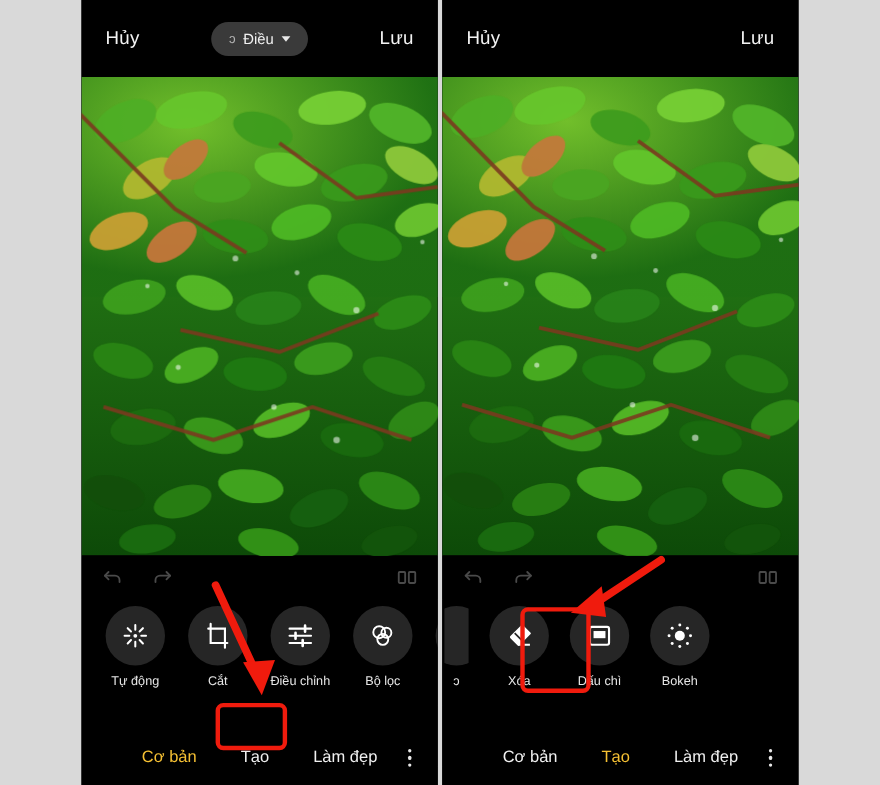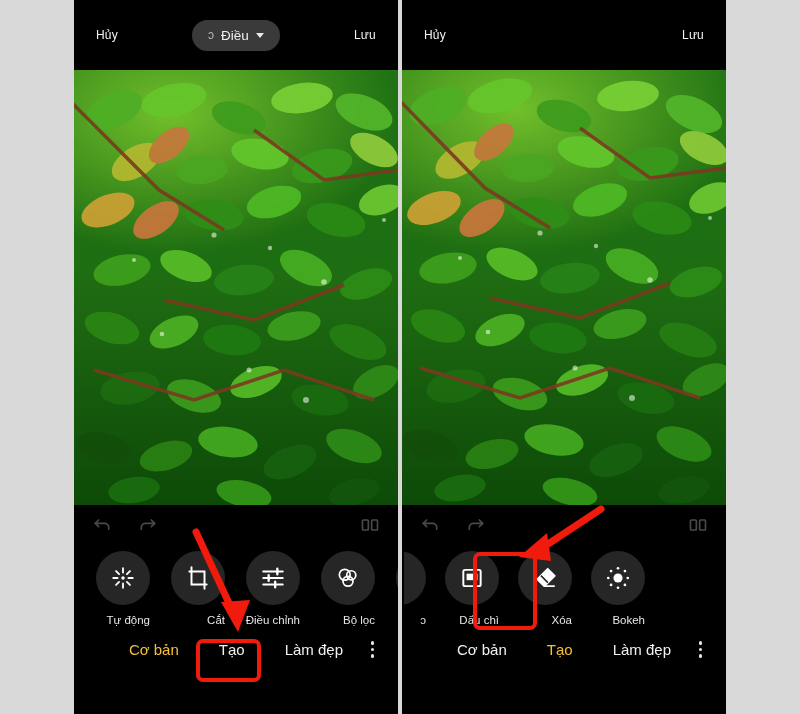--- a/index.html
+++ b/index.html
@@ -32,21 +32,21 @@
     position: relative;
     height: 70px;
     background: #000;
     display: flex;
     align-items: center;
     justify-content: space-between;
     padding: 0 22px;
   }
   .topbar-btn {
     color: #f2f2f2;
-    font-size: 12px;
+    font-size: 17px;
     letter-spacing: .2px;
     white-space: nowrap;
   }
   .quality-pill {
     background: #3a3a3a;
     border-radius: 16px;
     height: 31px;
     display: flex;
     align-items: center;
     justify-content: center;
@@ -103,21 +103,21 @@
     display: flex;
     align-items: flex-start;
     padding-top: 6px;
   }
   .toolrow.left-row  { padding-left: 22px; gap: 21px; }
   .toolrow.right-row { padding-left: 2px;  gap: 19px; }
   .tool {
     width: 54px;
     display: flex;
     flex-direction: column;
-    align-items: flex-end;
+    align-items: center;
     flex: 0 0 auto;
   }
   .tool.partial { width: 22px; overflow: hidden; }
   .tool-circle {
     width: 54px; height: 54px;
     border-radius: 50%;
     background: #262626;
     display: flex;
     align-items: center;
     justify-content: center;
@@ -130,21 +130,21 @@
     white-space: nowrap;
   }
   .tool-icon { width: 26px; height: 26px; display: block; }
 
   
   .bottomnav {
     position: relative;
     height: 56px;
     background: #000;
     display: flex;
-    align-items: flex-start;
+    align-items: flex-end;
     justify-content: center;
     gap: 40px;
   }
   .nav-item {
     font-size: 15px;
     color: #f0f0f0;
     white-space: nowrap;
   }
   .nav-item.active { color: #f5c033; }
   .kebab {
@@ -470,37 +470,37 @@
     </div>
 
     <div class="toolrow right-row">
       <div class="tool partial">
         <div class="tool-circle"></div>
         <span class="tool-label">ɔ</span>
       </div>
 
       <div class="tool">
         <div class="tool-circle">
-          <svg class="tool-icon" viewBox="0 0 24 24" fill="none" stroke="#fff" stroke-width="1.8">
-            <rect x="4" y="4.5" width="16" height="15" rx="1.6"></rect>
-            <rect x="7" y="8" width="10" height="6" fill="#fff" stroke="none"></rect>
-          </svg>
-        </div>
-        <span class="tool-label">Dấu chì</span>
-      </div>
-
-      <div class="tool">
-        <div class="tool-circle">
           <svg class="tool-icon" viewBox="0 0 24 24" fill="none" stroke="#fff" stroke-width="1.6" stroke-linejoin="round">
             <path d="M14.5 3.5 L21 10 L11.5 19.5 L5 13 Z" fill="#fff" stroke="#fff"></path>
             <path d="M5 13 L11.5 19.5 L21 19.5" stroke="#fff" stroke-width="1.8" fill="none"></path>
             <path d="M8.2 9.8 L14.7 16.3" stroke="#262626" stroke-width="1.4"></path>
           </svg>
         </div>
         <span class="tool-label">Xóa</span>
+      </div>
+
+      <div class="tool">
+        <div class="tool-circle">
+          <svg class="tool-icon" viewBox="0 0 24 24" fill="none" stroke="#fff" stroke-width="1.8">
+            <rect x="4" y="4.5" width="16" height="15" rx="1.6"></rect>
+            <rect x="7" y="8" width="10" height="6" fill="#fff" stroke="none"></rect>
+          </svg>
+        </div>
+        <span class="tool-label">Dấu chì</span>
       </div>
 
       <div class="tool">
         <div class="tool-circle">
           <svg class="tool-icon" viewBox="0 0 24 24" fill="none">
             <circle cx="12" cy="12" r="4.2" fill="#fff"></circle>
             <g fill="#fff">
               <circle cx="12" cy="3" r="1.25"></circle>
                 <circle cx="18.4" cy="5.6" r="1.25"></circle>
               <circle cx="21" cy="12" r="1.25"></circle>

